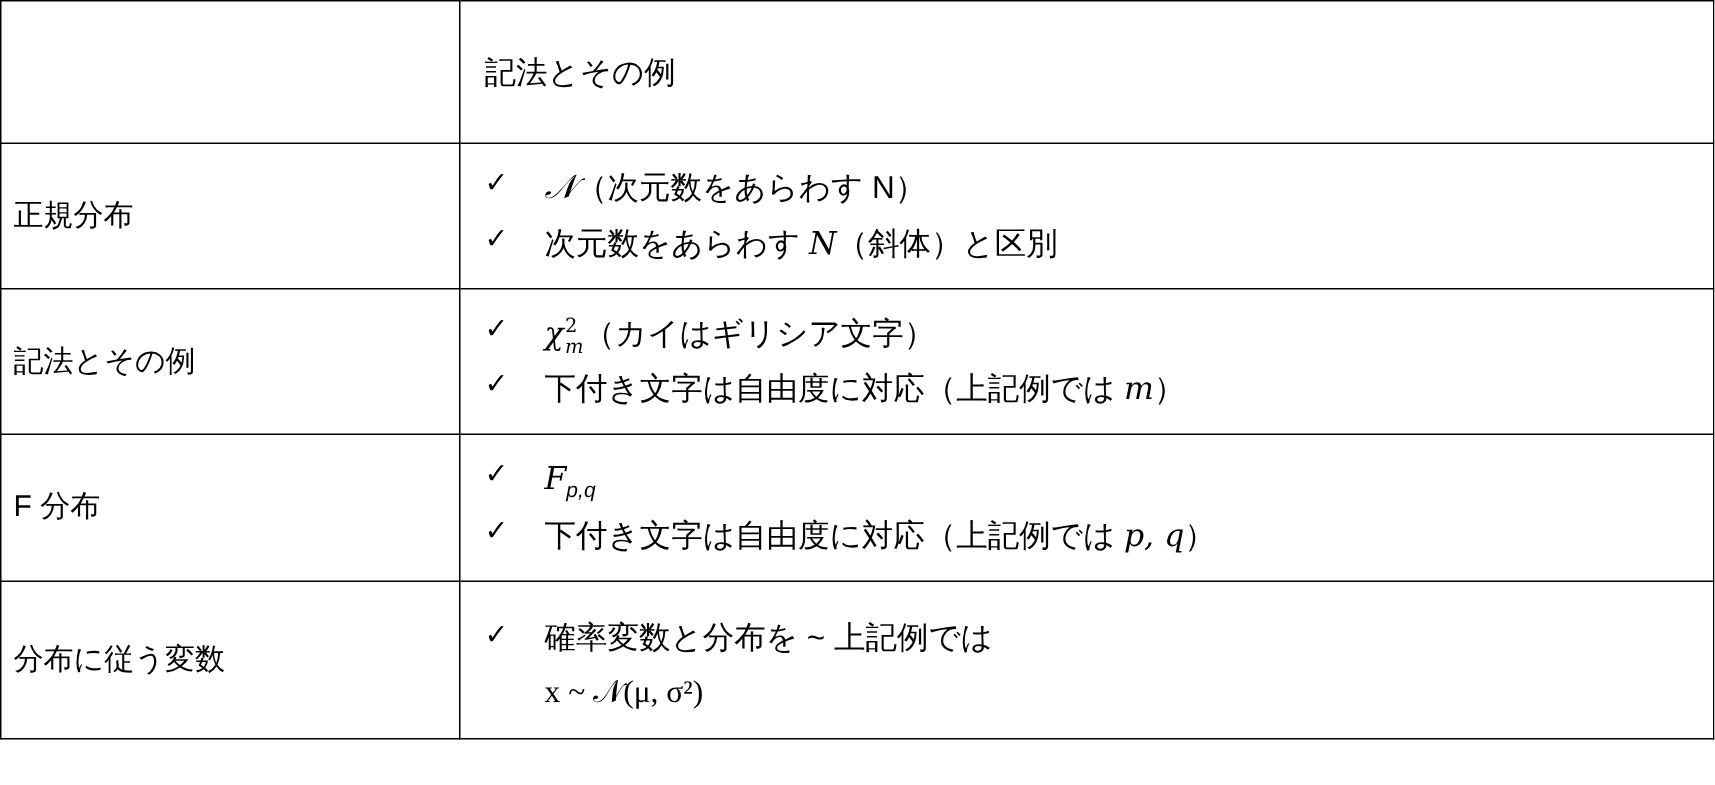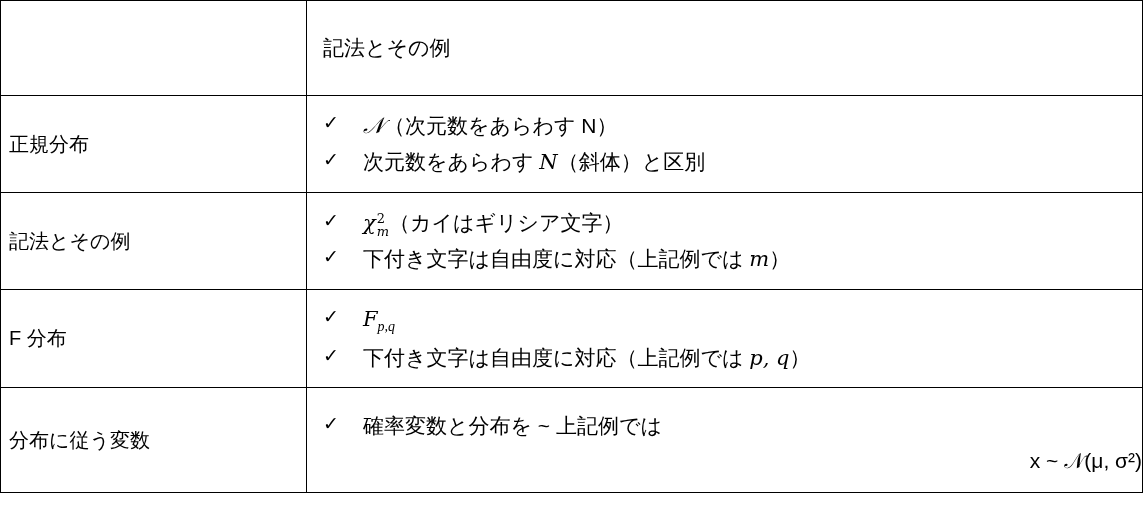--- a/index.html
+++ b/index.html
@@ -65,22 +65,21 @@
     width: 40px;
     min-width: 40px;
     font-size: 19px;
     line-height: 1.3;
   }
   .bullet-text {
     font-size: 21px;
     line-height: 1.35;
   }
   .mathserif {
-    font-family: Liberation Sans, sans-serif;
-    text-align: right;
+    font-family: Liberation Serif, serif;
   }
   .ital {
     font-family: "DejaVu Serif", serif;
     font-style: italic;
   }
   .script-n {
     font-family: "DejaVu Serif", serif;
     font-style: italic;
     font-size: 22px;
   }
@@ -90,21 +89,21 @@
     vertical-align: middle;
     font-size: 13px;
     line-height: 1.02;
     margin-left: 1px;
     position: relative;
     top: 1px;
   }
   .supsub .sup { font-family: "DejaVu Serif", serif; font-style: normal; }
   .supsub .sub { font-family: "DejaVu Serif", serif; font-style: italic; }
   .sub-only {
-    font-family: Liberation Serif, serif;
+    font-family: Liberation Sans, sans-serif;
     font-style: italic;
     font-size: 14px;
     vertical-align: sub;
   }
   .stack-line {
     margin-top: 2px;
     padding-left: 40px;
     font-size: 21px;
   }
   .row-two-line td { height: 96px; }

